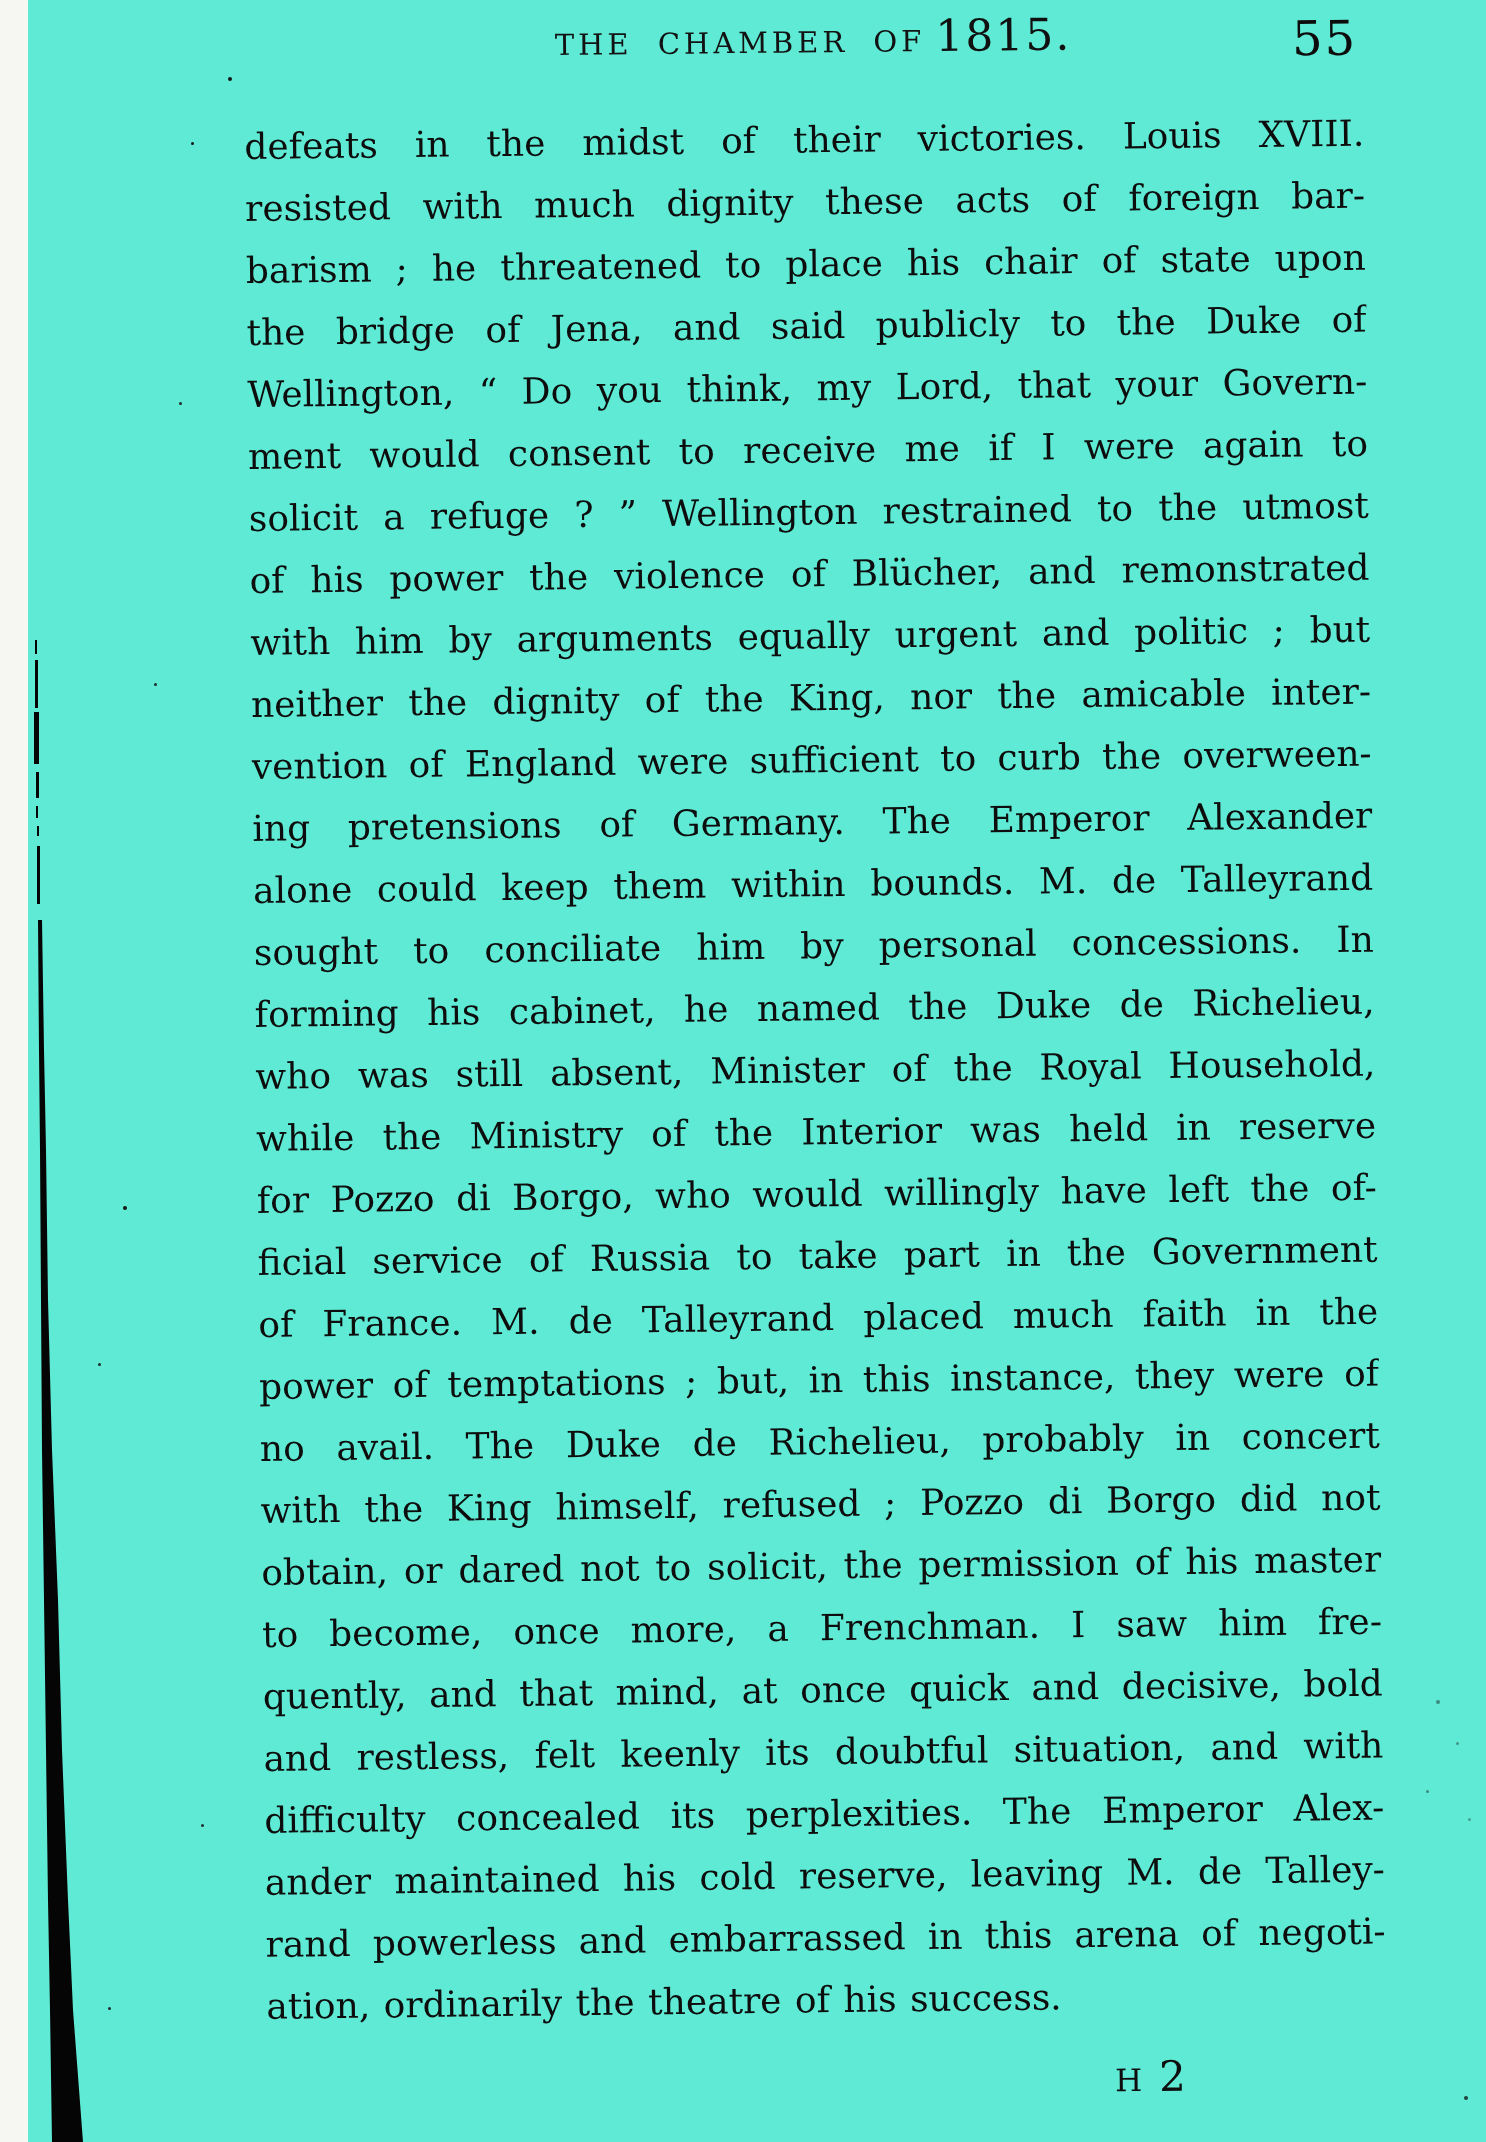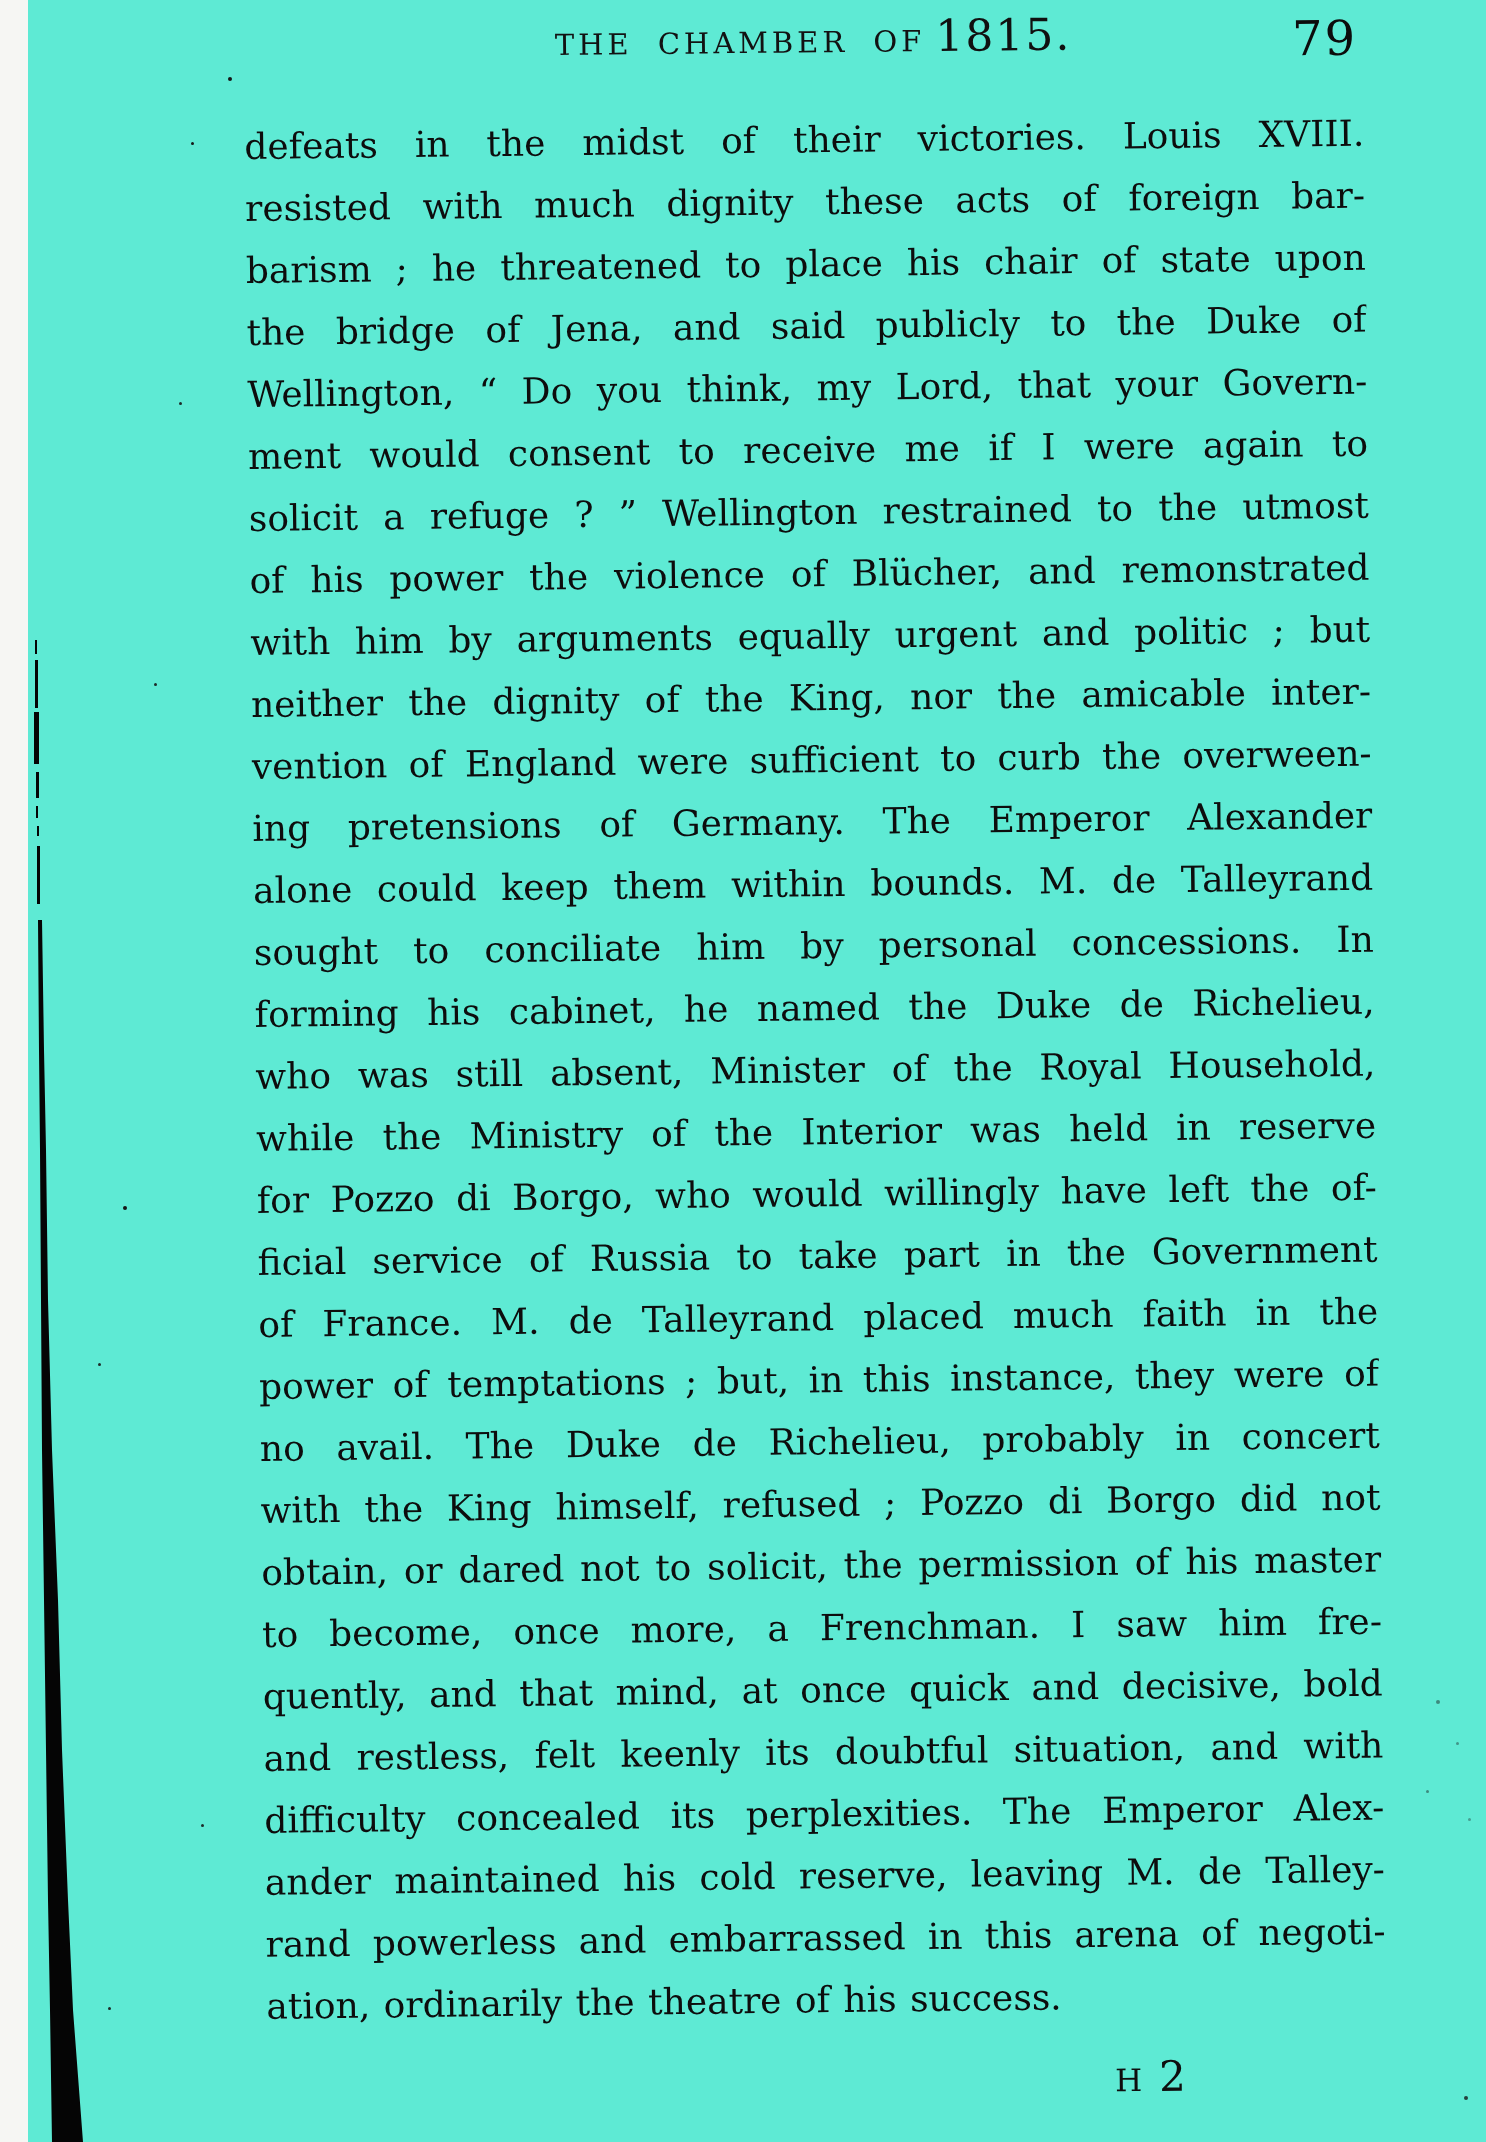--- a/index.html
+++ b/index.html
@@ -92,21 +92,21 @@
   }
 </style>
 </head>
 <body>
 
 <div class="page">
 
   <div class="running-title">
     <span class="small-caps">THE CHAMBER OF</span><span class="year">1815.</span>
   </div>
-  <div class="page-number">79</div>
+  <div class="page-number">55</div>
 
   <div class="text-block">
       <div class="text-line">defeats in the midst of their victories.  Louis XVIII.</div>
       <div class="text-line">resisted with much dignity these acts of foreign bar-</div>
       <div class="text-line">barism ; he threatened to place his chair of state upon</div>
       <div class="text-line">the bridge of Jena, and said publicly to the Duke of</div>
       <div class="text-line">Wellington, “ Do you think, my Lord, that your Govern-</div>
       <div class="text-line">ment would consent to receive me if I were again to</div>
       <div class="text-line">solicit a refuge ? ”  Wellington restrained to the utmost</div>
       <div class="text-line">of his power the violence of Blücher, and remonstrated</div>

